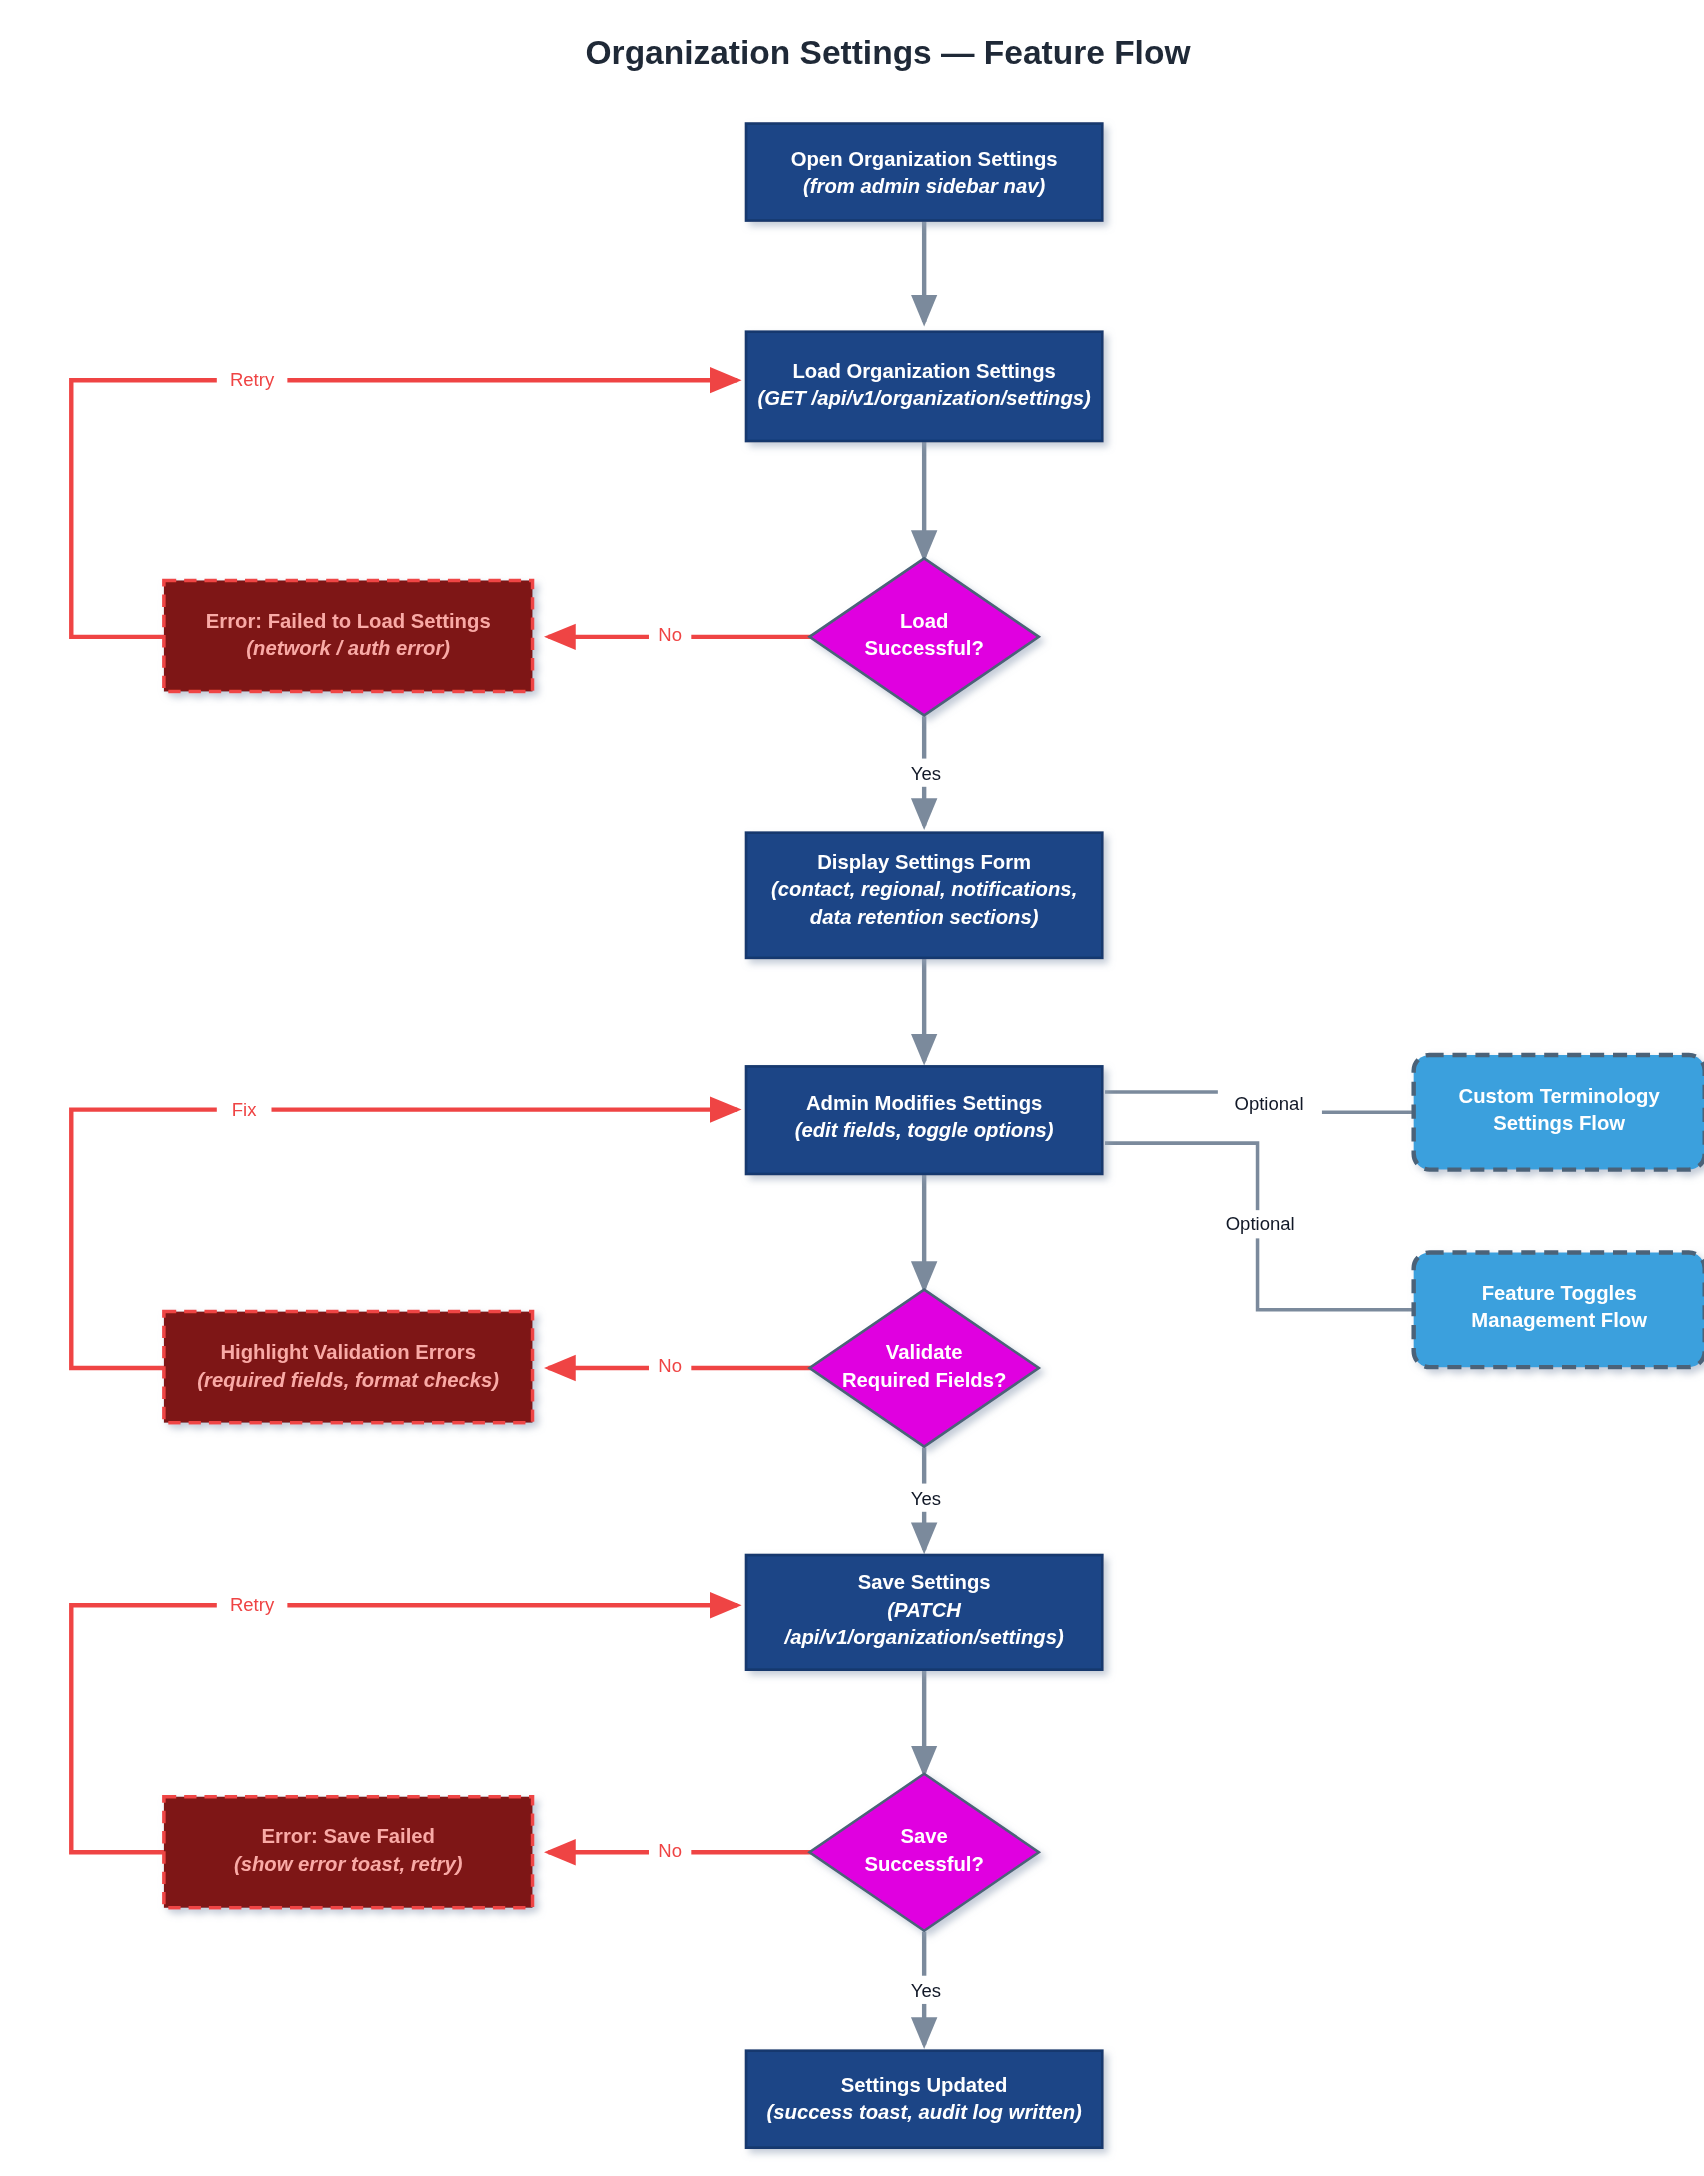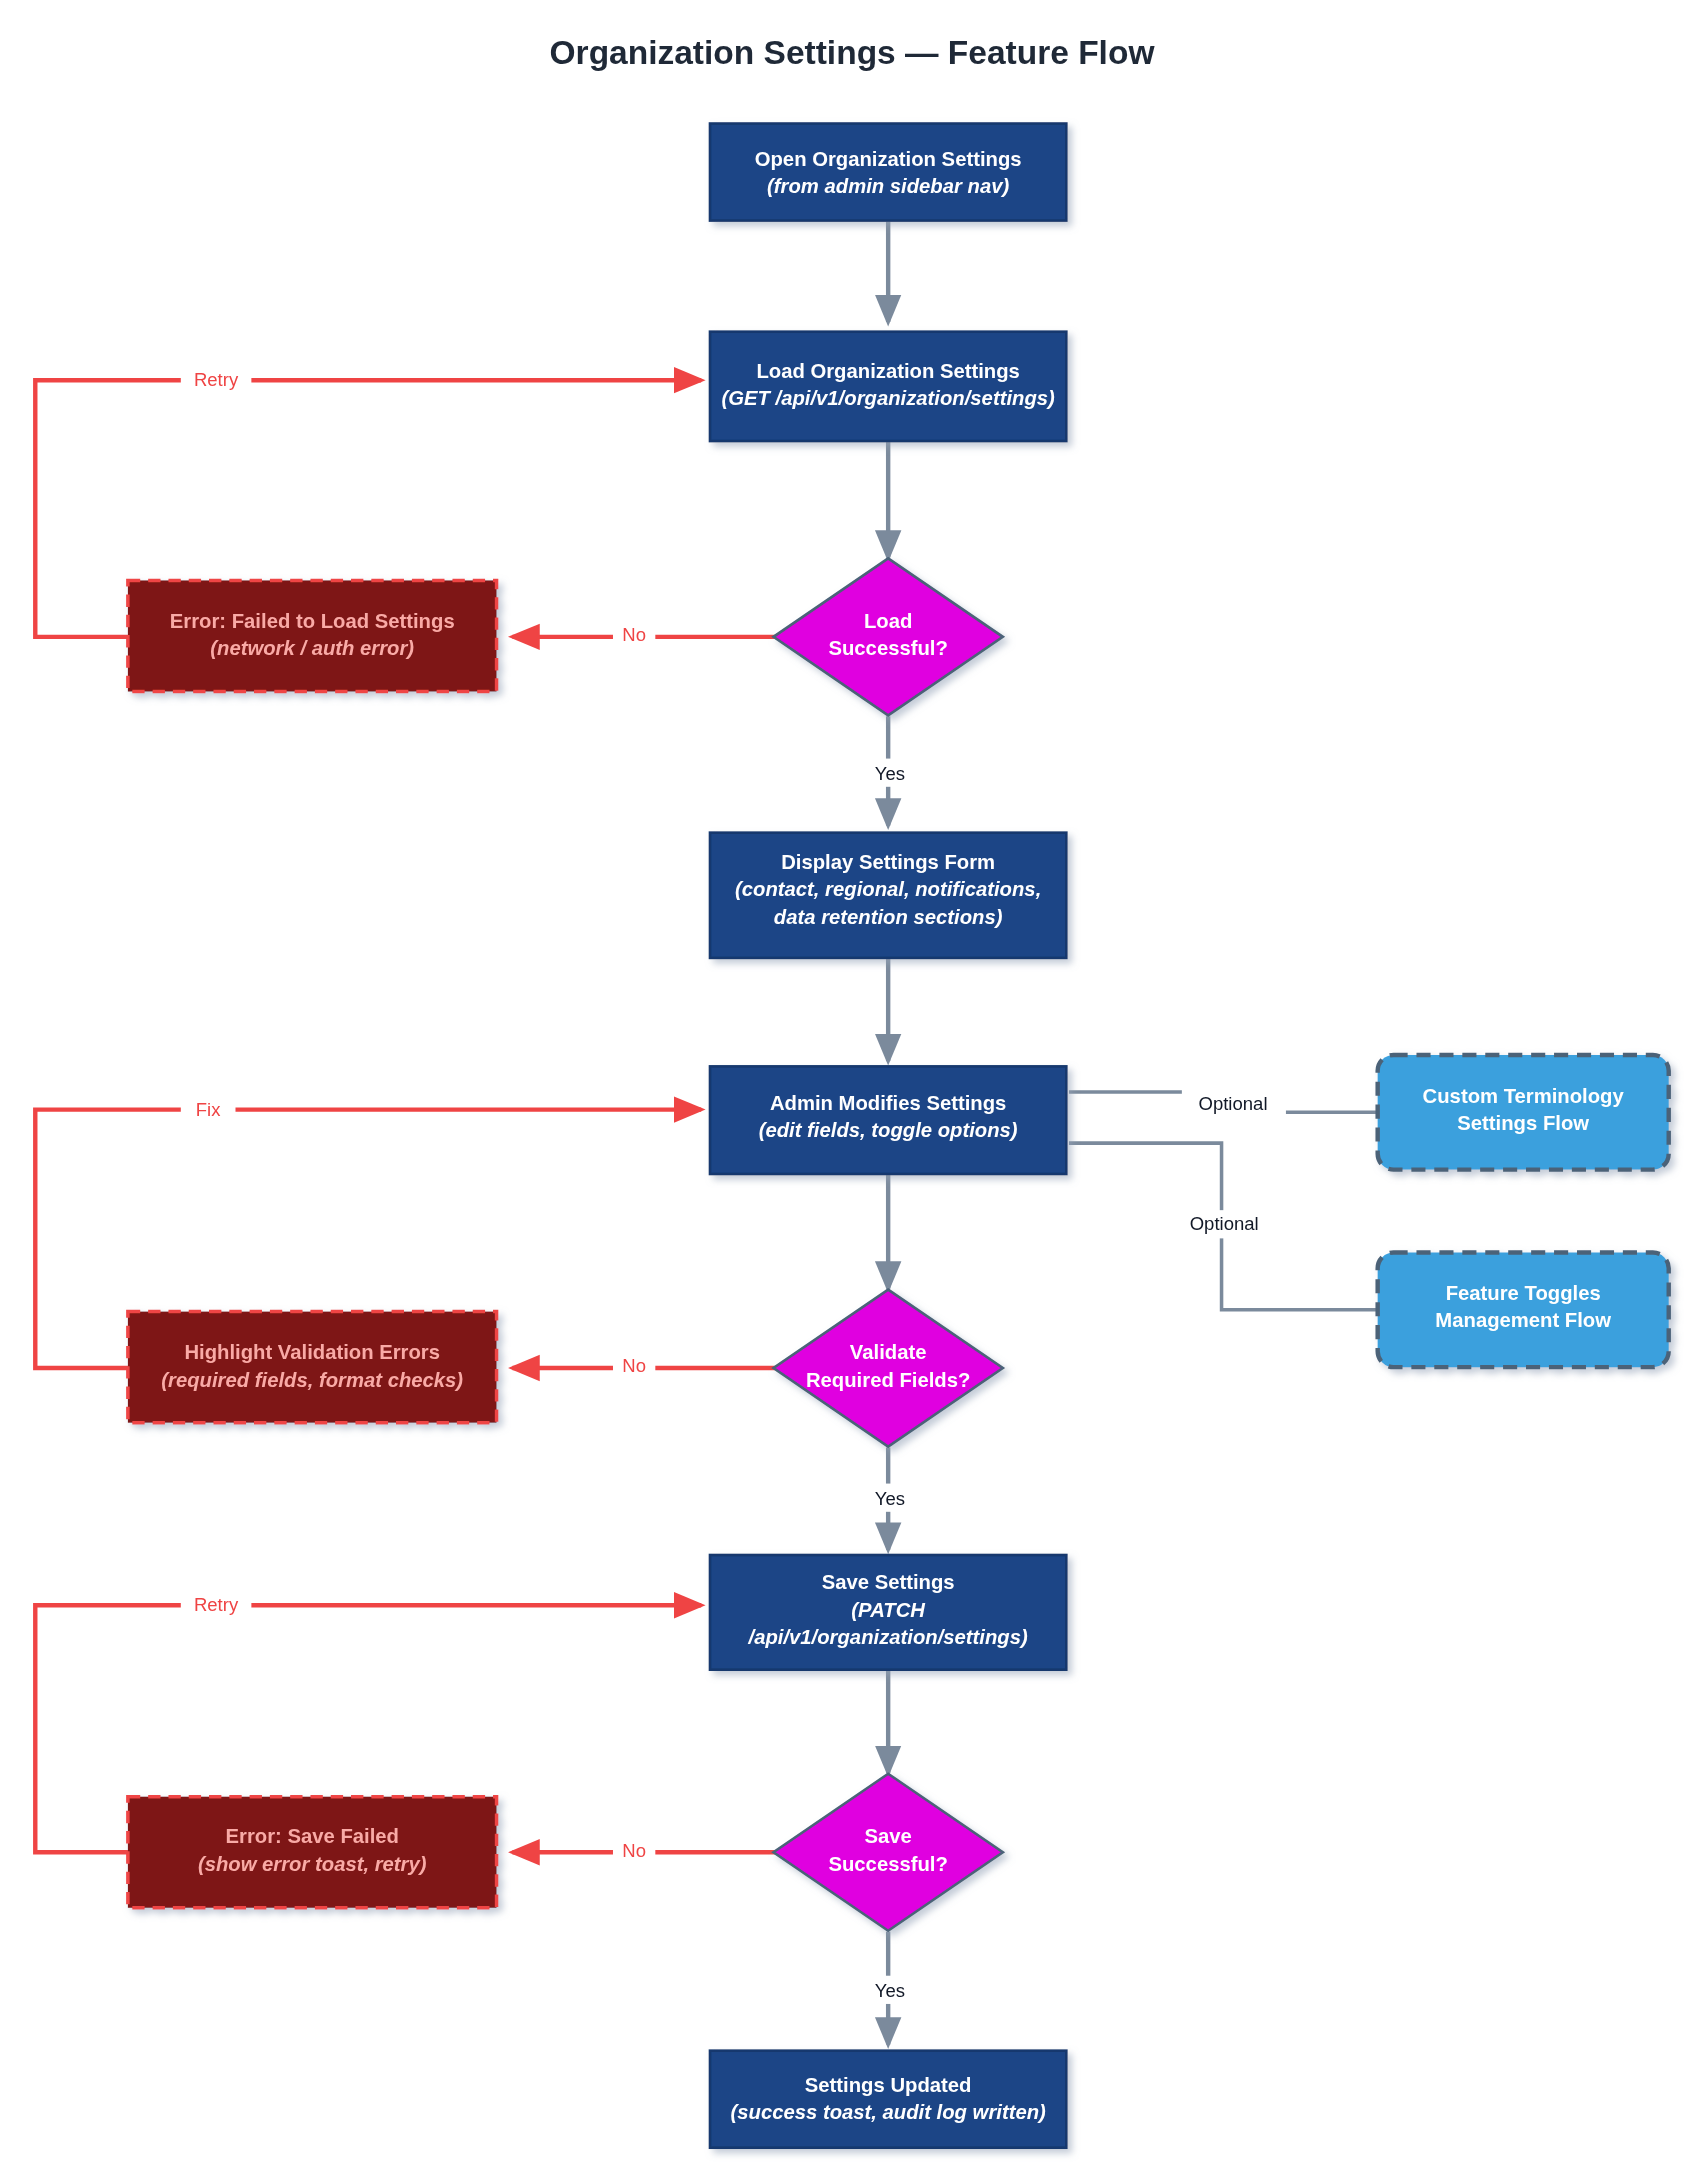--- a/index.html
+++ b/index.html
@@ -10,20 +10,21 @@
   body {
     width: 1704px;
     height: 2176px;
     font-family: "Liberation Sans", sans-serif;
     position: relative;
     overflow: hidden;
   }
   #chart-root {
     position: absolute;
     inset: 0;
+    padding-left: 36px;
   }
   svg.flow {
     display: block;
     width: 1704px;
     height: 2176px;
   }
   .title-text {
     font-family: "Liberation Sans", sans-serif;
     font-size: 38px;
     font-weight: bold;

